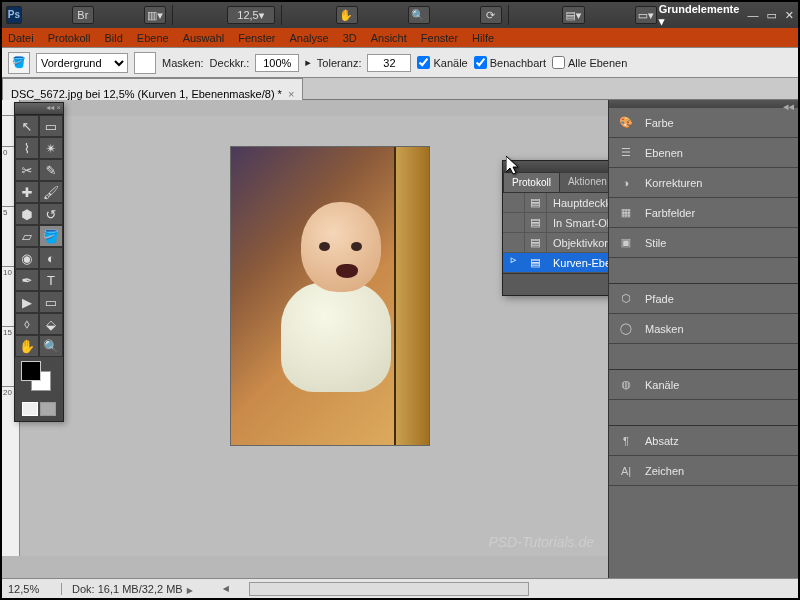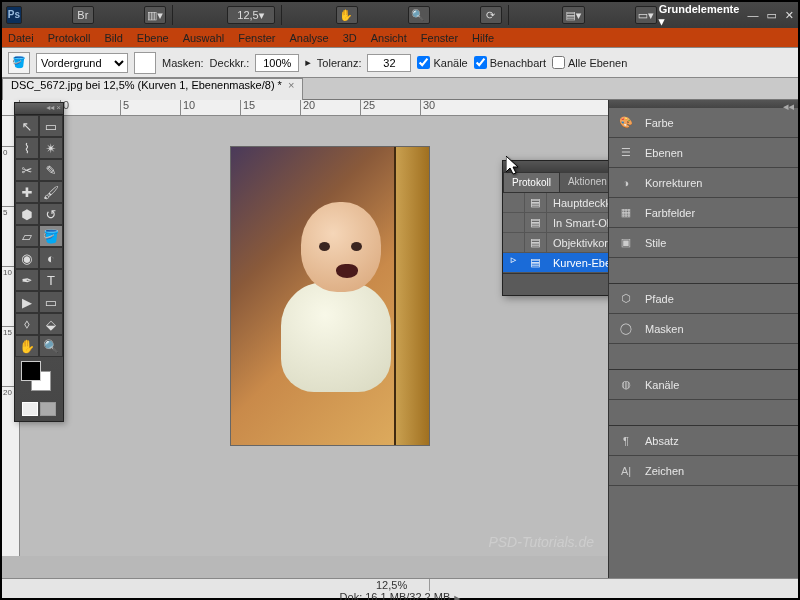--- a/index.html
+++ b/index.html
@@ -22,21 +22,21 @@
 
 .optionsbar { height:30px; background:#e9e9e9; border-bottom:1px solid #888; display:flex; align-items:center; padding:0 6px; gap:6px; color:#222; }
 .optionsbar .paint-bucket { width:22px; height:22px; border:1px solid #999; background:#f4f4f4; display:flex; align-items:center; justify-content:center; }
 .optionsbar select { height:20px; font-size:11px; border:1px solid #999; background:#fff; }
 .optionsbar input[type=text] { height:18px; font-size:11px; border:1px solid #999; background:#fff; text-align:center; }
 .optionsbar label { display:flex; align-items:center; gap:3px; }
 .optionsbar .swatch { width:22px; height:22px; border:1px solid #999; background:#fff; }
 
 
 .doctabs { height:22px; background:#c9c9c9; border-bottom:1px solid #777; display:flex; align-items:center; }
-.doctabs .tab { height:22px; background:#e9e9e9; border:1px solid #888; border-bottom:none; padding:0 8px; display:flex; align-items:flex-start; gap:6px; font-size:10px;}
+.doctabs .tab { height:22px; background:#e9e9e9; border:1px solid #888; border-bottom:none; padding:0 8px; display:flex; align-items:flex-end; gap:6px; font-size:10px;}
 .doctabs .tab .x { color:#777; }
 .doctabs .doc-body { flex:1; background:linear-gradient(#646464,#565656); border-left:1px solid #333; }
 
 
 .workspace-area { flex:1; position:relative; background:#b8b8b8; }
 .ruler-h { position:absolute; top:0; left:18px; right:190px; height:16px; background:#f0f0f0; border-bottom:1px solid #888; font-size:8px; color:#555; overflow:hidden;}
 .ruler-h .tick { display:inline-block; width:60px; border-left:1px solid #888; height:100%; padding-left:2px; line-height:10px;}
 .ruler-v { position:absolute; top:16px; left:0; bottom:22px; width:18px; background:#f0f0f0; border-right:1px solid #888; }
 .ruler-v .tick { height:60px; border-top:1px solid #888; font-size:8px; color:#555; padding:1px; }
 .ruler-corner{position:absolute;top:0;left:0;width:18px;height:16px;background:#f0f0f0;border-right:1px solid #888;border-bottom:1px solid #888;}
@@ -86,21 +86,21 @@
 .historypanel .row .col2{width:22px;border-right:1px solid #555;height:100%;display:flex;align-items:center;justify-content:center;}
 .historypanel .row .txt{flex:1;padding:0 6px;white-space:nowrap;overflow:hidden;text-overflow:ellipsis;}
 .historypanel .row.active { background:#1a6bd8; color:#fff;}
 .historypanel .row.active .col1,.historypanel .row.active .col2{border-color:#1a6bd8;}
 .historypanel .scroll { position:absolute; right:0; top:0; bottom:0; width:14px; background:#555; }
 .historypanel .scroll .arrow{height:12px;background:#777;border:1px solid #333;font-size:8px;color:#ddd;text-align:center;}
 .historypanel .footer{height:22px;background:#5a5a5a;border-top:1px solid #333;display:flex;justify-content:flex-end;align-items:center;gap:12px;padding:0 10px;}
 .historypanel .footer span{color:#bbb;font-size:11px;}
 
 
-.statusbar { height:20px; background:#e5e5e5; border-top:1px solid #888; display:flex; align-items:center; font-size:10px; color:#333;flex-direction:column;}
+.statusbar { height:20px; background:#e5e5e5; border-top:1px solid #888; display:flex; align-items:center; font-size:10px; color:#333;}
 .statusbar .zoom { width:60px; padding:0 6px; border-right:1px solid #999;}
 .statusbar .info { padding:0 10px; }
 .statusbar .tri { margin-left:4px; color:#666; font-size:8px;}
 .statusbar .scroll-h { margin-left:20px; flex:1; max-width:280px; height:14px; background:#ddd; border:1px solid #999;}
 
 .cursor { position:absolute; left:504px; top:56px; width:14px; height:20px; pointer-events:none; z-index:50;}
 .cursor svg{filter:drop-shadow(1px 1px 1px rgba(0,0,0,.5));}
 
 .watermark{position:absolute;right:14px;bottom:6px;color:rgba(255,255,255,.25);font-size:14px;font-style:italic;pointer-events:none;}
 </style>
@@ -171,23 +171,20 @@
   <div class="doctabs">
     <div class="tab">
         <span>DSC_5672.jpg bei 12,5% (Kurven 1, Ebenenmaske/8) *</span>
         <span class="x">×</span>
       </div>
     <div class="doc-body"></div>
   </div>
 
   <div class="workspace-area">
     <div class="ruler-corner"></div>
-    <div class="ruler-h">
-      <span class="tick" style="margin-left:40px">0</span><span class="tick">5</span><span class="tick">10</span><span class="tick">15</span><span class="tick">20</span><span class="tick">25</span><span class="tick">30</span>
-    </div>
     <div class="ruler-v">
       <div class="tick" style="margin-top:30px">0</div>
         <div class="tick">5</div>
         <div class="tick">10</div>
         <div class="tick">15</div>
         <div class="tick">20</div>
     </div>
 
     <div class="canvas-area">
       <div class="photo">

